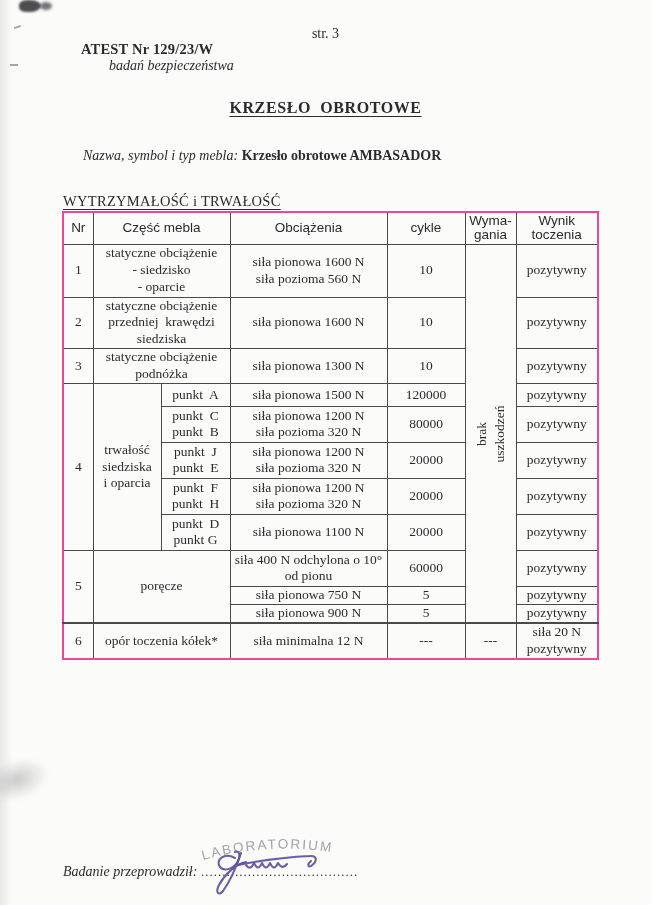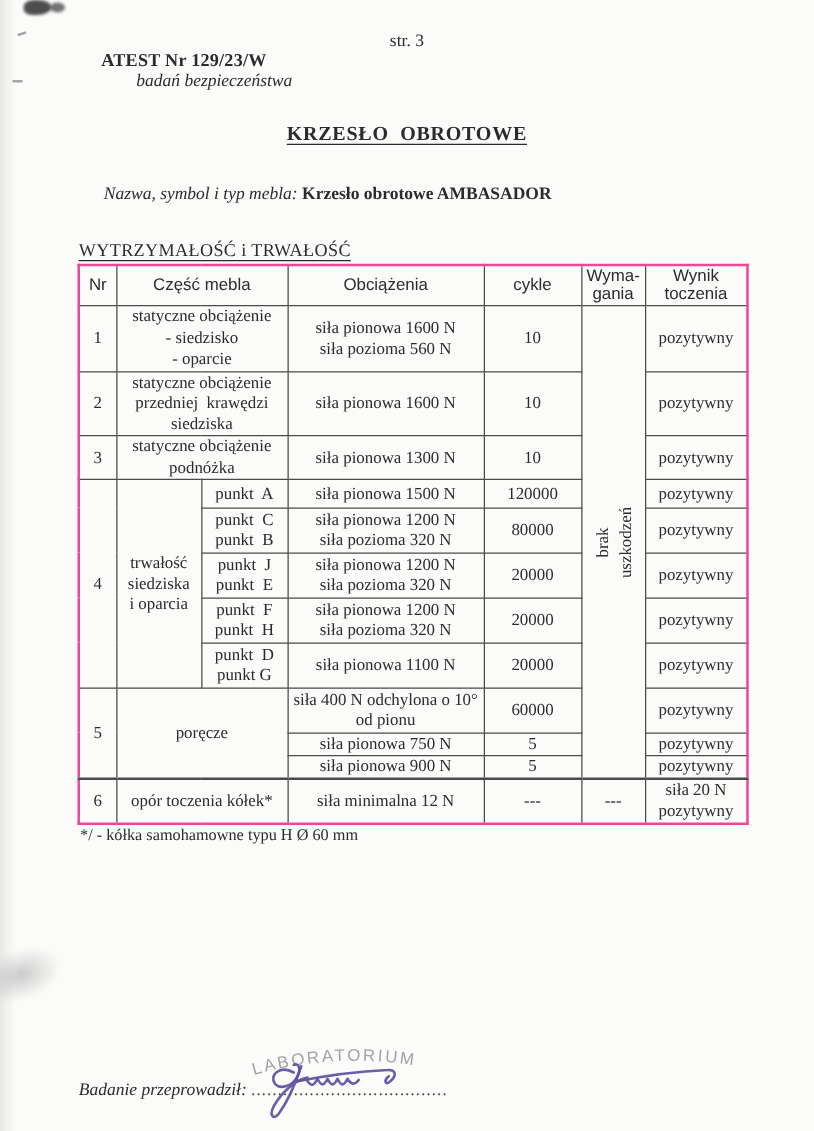--- a/index.html
+++ b/index.html
@@ -221,21 +221,20 @@
         <td colspan="2" class="left">opór toczenia kółek*</td>
         <td>siła minimalna 12 N</td>
         <td>---</td>
         <td>---</td>
         <td>siła 20 N
 pozytywny</td>
       </tr>
     </tbody>
   </table>
 
-  <div class="footnote">*/ - kółka samohamowne typu H Ø 60 mm</div>
 
   <svg class="stamp-svg" width="150" height="34" viewBox="0 0 150 34">
     <defs>
         <path id="arc" d="M 3,26 Q 72,6 147,21"></path>
       </defs>
     <text><textPath href="#arc">LABORATORIUM</textPath></text>
   </svg>
 
   <div class="conducted">
     <span class="lbl">Badanie przeprowadził:</span>

